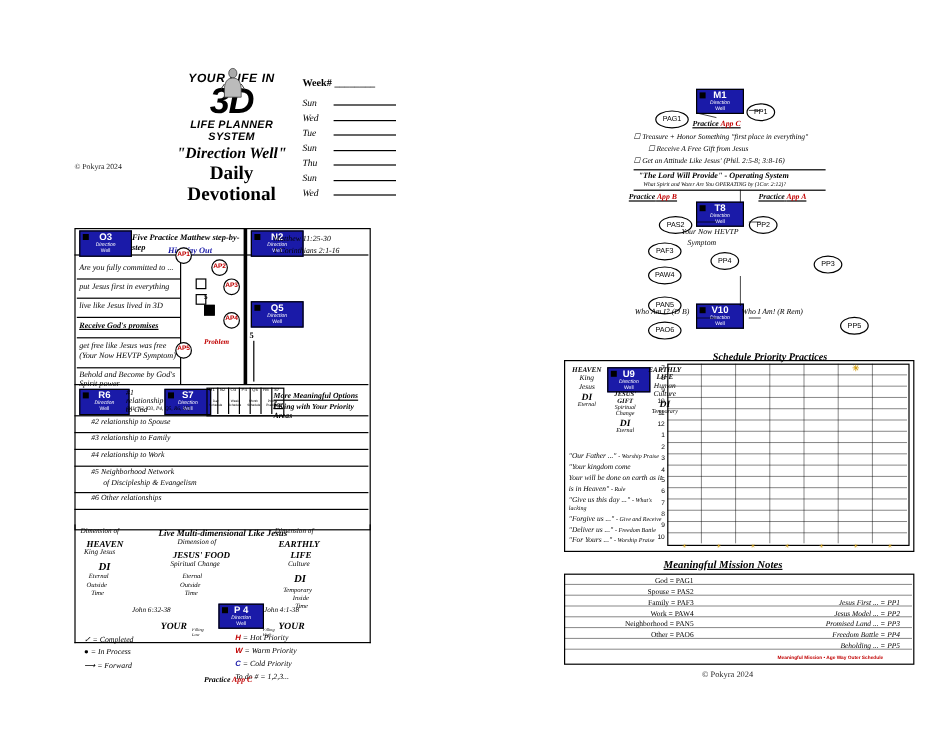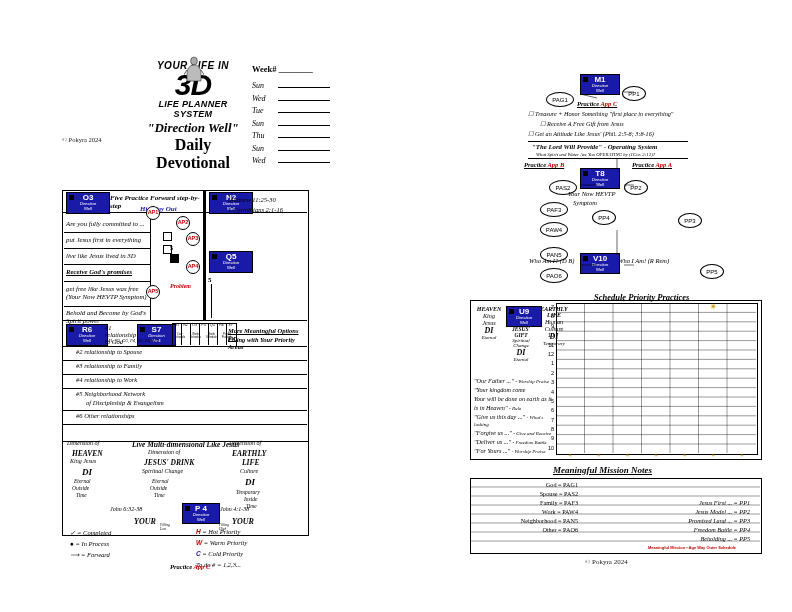--- a/index.html
+++ b/index.html
@@ -206,21 +206,21 @@
     <span class="sub2">Well</span>
   </div>
 
   <div class="abs bluebox" style="left:209px; top:251px; width:38px; height:18px;">
     <div class="sq-black"></div>
     <span class="code">Q5</span>
     <span class="sub">Direction</span>
     <span class="sub2">Well</span>
   </div>
 
-  <div class="abs five-pillars" style="left:110px; top:194px; width:92px;">Five Practice Forward step-by-step</div>
+  <div class="abs five-pillars" style="left:110px; top:194px; width:92px;">Five Practice Matthew step-by-step</div>
   <div class="abs hiswayout" style="left:140px; top:205px;">His Way Out</div>
 
   <div class="abs scripture" style="left:228px; top:196px;">Matthew 11:25-30</div>
   <div class="abs scripture" style="left:228px; top:206px;">1 Corinthians 2:1-16</div>
 
   <div class="abs l-item" style="left:66px; top:220px; width:85px;">Are you  fully committed to ...</div>
   <div class="abs hline" style="left:64px; top:232px; width:86px;"></div>
   <div class="abs l-item" style="left:66px; top:236px; width:85px;">put Jesus first in everything</div>
   <div class="abs hline" style="left:64px; top:248px; width:86px;"></div>
   <div class="abs l-item" style="left:66px; top:252px; width:85px;">live like Jesus lived in 3D</div>
@@ -310,21 +310,21 @@
   <div class="abs md-small" style="left:229px; top:440px;">Dimension of</div>
 
   <div class="abs md-small" style="left:72px; top:449px; font-weight:bold; font-size:7.5px;">HEAVEN</div>
   <div class="abs md-small" style="left:70px; top:458px;">King Jesus</div>
   <div class="abs md-di" style="left:82px; top:467px;">DI</div>
   <div class="abs" style="left:74px; top:478px; font-size:5.5px; font-style:italic;">Eternal</div>
   <div class="abs" style="left:72px; top:485px; font-size:5.5px; font-style:italic;">Outside</div>
   <div class="abs" style="left:76px; top:492px; font-size:5.5px; font-style:italic;">Time</div>
 
   <div class="abs md-small" style="left:148px; top:449px;">Dimension of</div>
-  <div class="abs" style="left:144px; top:458px; font-size:7.5px; font-weight:bold; font-style:italic;">JESUS' DRINK</div>
+  <div class="abs" style="left:144px; top:458px; font-size:7.5px; font-weight:bold; font-style:italic;">JESUS' FOOD</div>
   <div class="abs md-small" style="left:142px; top:468px;">Spiritual Change</div>
   <div class="abs" style="left:152px; top:478px; font-size:5.5px; font-style:italic;">Eternal</div>
   <div class="abs" style="left:150px; top:485px; font-size:5.5px; font-style:italic;">Outside</div>
   <div class="abs" style="left:154px; top:492px; font-size:5.5px; font-style:italic;">Time</div>
 
   <div class="abs" style="left:232px; top:449px; font-size:7.5px; font-weight:bold; font-style:italic;">EARTHLY</div>
   <div class="abs" style="left:242px; top:458px; font-size:7.5px; font-weight:bold; font-style:italic;">LIFE</div>
   <div class="abs md-small" style="left:240px; top:468px;">Culture</div>
   <div class="abs md-di" style="left:245px; top:477px;">DI</div>
   <div class="abs" style="left:236px; top:489px; font-size:5.5px; font-style:italic;">Temporary</div>

